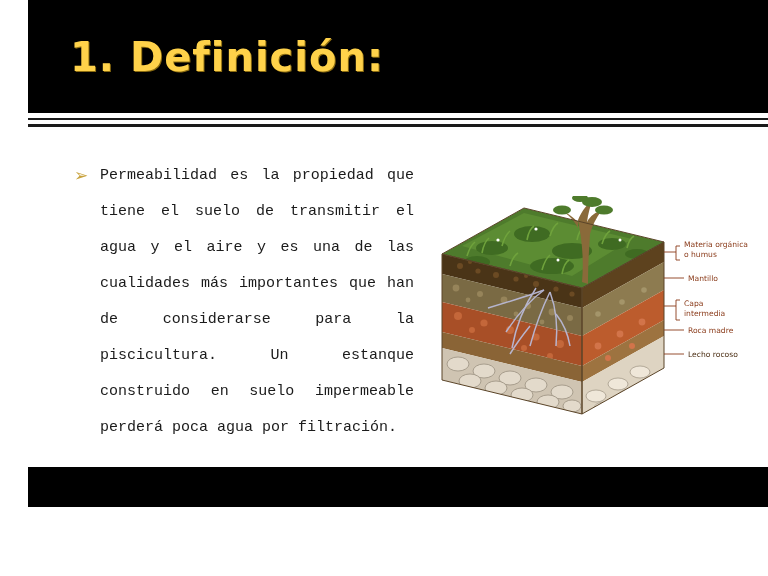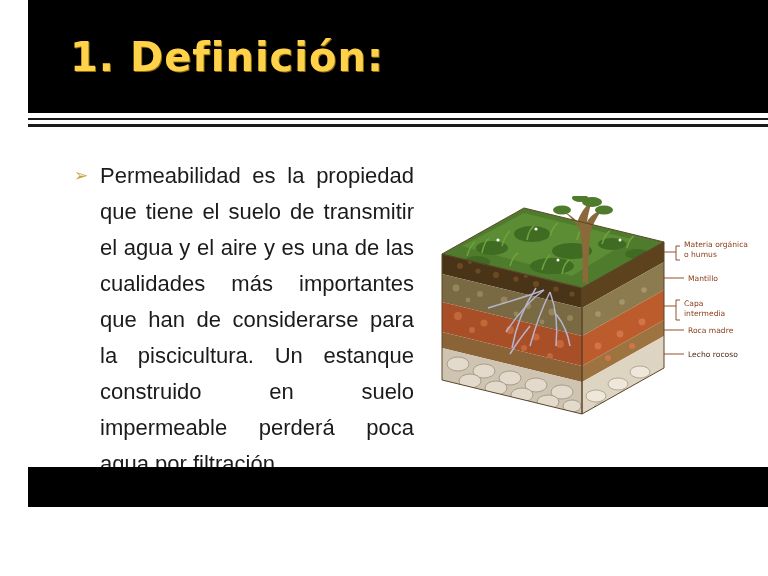--- a/index.html
+++ b/index.html
@@ -80,22 +80,22 @@
   .bullet-marker {
     color: #C8A23C;
     font-family: "DejaVu Sans", sans-serif;
     font-size: 17px;
     line-height: 34px;
     width: 26px;
     flex: 0 0 26px;
   }
   .bullet-text {
     flex: 1 1 auto;
-    font-family: Liberation Sans, sans-serif;
-    font-size: 22px;
+    font-family: Liberation Mono, monospace;
+    font-size: 15px;
     line-height: 36px;
     color: #1b1b1b;
     text-align: justify;
     text-justify: inter-word;
     hyphens: none;
   }
 
   
   .figure {
     position: absolute;

